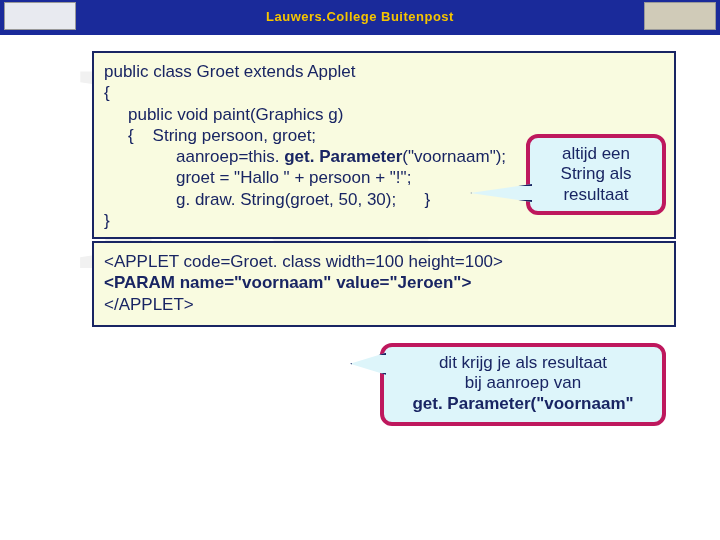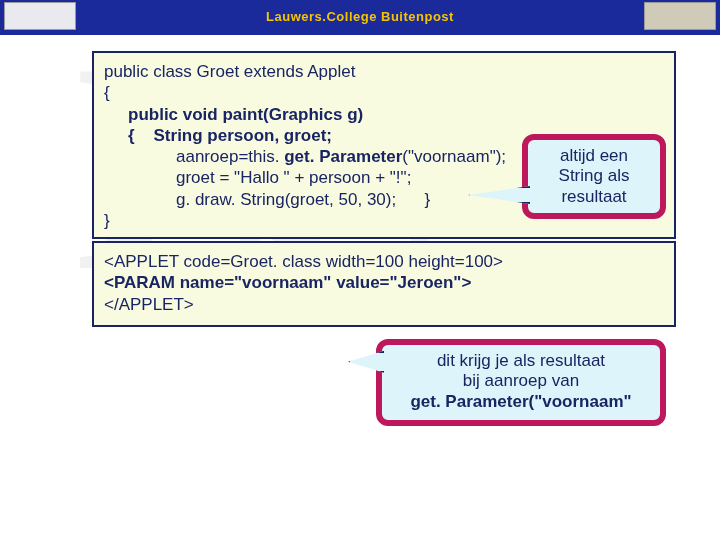--- a/index.html
+++ b/index.html
@@ -78,28 +78,28 @@
     z-index: 2;
     margin: 0 44px 2px 92px;
     background: #f9fbe0;
     border: 2px solid #192563;
     padding: 8px 10px 6px 10px;
     font-family: Verdana, Arial, sans-serif;
     font-size: 17px;
     color: #192563;
     line-height: 1.25;
   }
-  .code-box .indent1 { padding-left: 24px; display: block; font-weight: bold; }
+  .code-box .indent1 { padding-left: 24px; display: block; }
   .code-box .indent3 { padding-left: 72px; display: block; white-space: nowrap; }
   .b { font-weight: bold; text-align: right; }
 
   .callout {
     position: absolute;
     background: #ddf5fa;
-    border: 6px solid #be185d;
+    border: 4px solid #be185d;
     border-radius: 12px;
     padding: 6px 12px;
     font-size: 17px;
     color: #192563;
     text-align: center;
     line-height: 1.2;
     z-index: 3;
   }
   .callout1 {
     top: 134px;

